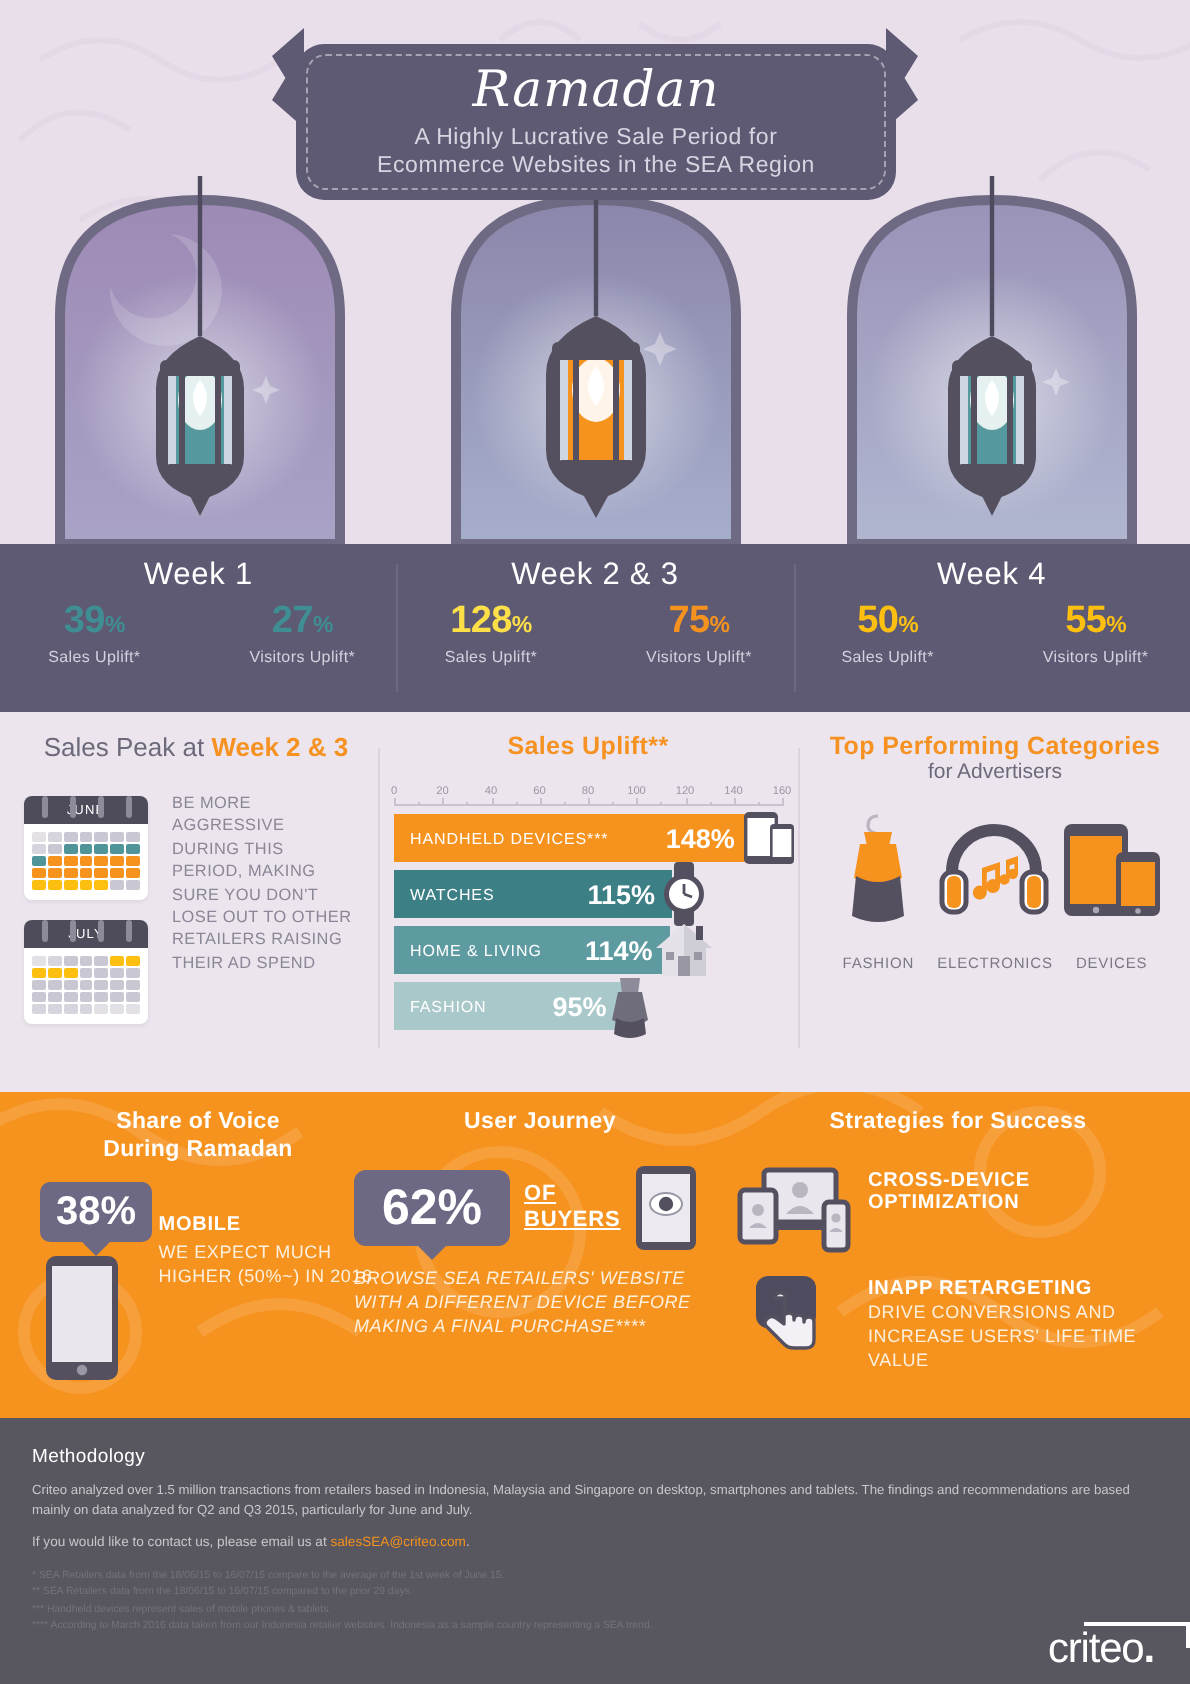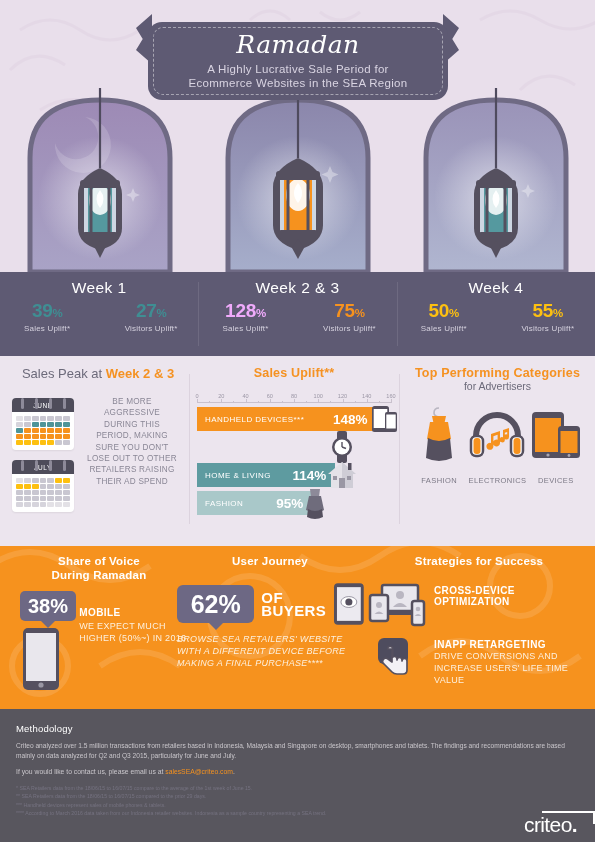--- a/index.html
+++ b/index.html
@@ -55,21 +55,21 @@
   .col-title-s{ text-align:center; font-size:10.5px; color:#6c6a7a; }
 
   
   .cal { width:62px; background:#fff; border-radius:4px; padding:0 0 5px; position:relative; box-shadow:0 1px 2px rgba(0,0,0,.07); }
   .cal-head{ height:14px; background:#4e4c5a; border-radius:4px 4px 0 0; color:#fff; font-size:6.5px;
              display:flex; align-items:center; justify-content:center; letter-spacing:.6px; margin-top:6px;}
   .rings{ position:absolute; top:0; left:0; width:62px; height:12px; }
   .ring{ position:absolute; top:0; width:3px; height:11px; background:#8d8a99; border-radius:2px;}
   .cal-grid{ display:grid; grid-template-columns:repeat(7,1fr); gap:1px; padding:4px 4px 0; }
   .cal-grid i{ display:block; height:5px; border-radius:1px; }
-  .cal-txt{ font-size:8.2px; color:#8a8796; line-height:11.4px; letter-spacing:.25px;text-align:center; }
+  .cal-txt{ font-size:8.2px; color:#8a8796; line-height:11.4px; letter-spacing:.25px; }
 
   
   .axis{ position:relative; height:20px; }
   .axis-line{ position:absolute; left:0; right:0; bottom:4px; height:1px; background:#c9c1cd;}
   .tick{ position:absolute; bottom:4px; width:1px; height:4px; background:#c9c1cd;}
   .tick.minor{ height:2px; }
   .tlabel{ position:absolute; bottom:8px; font-size:5.6px; color:#9c97a6; transform:translateX(-50%); }
   .bar-row{ position:relative; height:24px; margin-bottom:4px; }
   .bar{ position:absolute; left:0; top:0; height:24px; display:flex; align-items:center;
         justify-content:space-between; padding:0 9px 0 8px; }
@@ -236,21 +236,21 @@
         <div class="stat">
           <div class="stat-num" style="color:#3f8e93"><span>27</span><span class="pc">%</span></div>
           <div class="stat-lbl">Visitors Uplift*</div>
         </div>
       </div>
     </div>
     <div class="week">
       <div class="week-name">Week 2 &amp; 3</div>
       <div class="week-stats">
         <div class="stat">
-          <div class="stat-num" style="color:#f0abfc"><span>128</span><span class="pc">%</span></div>
+          <div class="stat-num" style="color:#fde047"><span>128</span><span class="pc">%</span></div>
           <div class="stat-lbl">Sales Uplift*</div>
         </div>
         <div class="stat">
           <div class="stat-num" style="color:#f6921e"><span>75</span><span class="pc">%</span></div>
           <div class="stat-lbl">Visitors Uplift*</div>
         </div>
       </div>
     </div>
     <div class="week">
       <div class="week-name">Week 4</div>
@@ -413,20 +413,24 @@
         </div>
         <svg class="bar-icon" style="left:175px;width:26px;height:32px" viewBox="0 0 26 32">
           <rect x="0" y="3" width="17" height="26" rx="2.5" fill="#55505f"></rect>
             <rect x="1.7" y="6" width="13.6" height="19" fill="#fff"></rect>
           <rect x="13" y="9" width="12" height="20" rx="2" fill="#55505f"></rect>
             <rect x="14.3" y="11.5" width="9.4" height="14" fill="#fff"></rect>
         </svg>
       </div>
 
       <div class="bar-row">
+        <div class="bar" style="width:71.9%; background:#3c7f85">
+          <span class="bar-label">WATCHES</span>
+          <span class="bar-val">115%</span>
+        </div>
         <svg class="bar-icon" style="left:132px;width:26px;height:32px" viewBox="0 0 26 32">
           <rect x="8" y="0" width="10" height="10" rx="2" fill="#55505f"></rect>
             <rect x="8" y="22" width="10" height="10" rx="2" fill="#55505f"></rect>
           <circle cx="13" cy="16" r="10" fill="#55505f"></circle>
             <circle cx="13" cy="16" r="7.5" fill="#fff"></circle>
           <line x1="13" y1="16" x2="13" y2="11" stroke="#55505f" stroke-width="1.4"></line>
           <line x1="13" y1="16" x2="17" y2="17.5" stroke="#55505f" stroke-width="1.4"></line>
         </svg>
       </div>
 
@@ -529,21 +533,21 @@
           <div class="o-head">MOBILE</div>
           <div class="o-body" style="margin-top:2px">WE EXPECT MUCH HIGHER (50%~) IN 2016</div>
         </div>
       </div>
     </div>
 
     <div class="o-col" style="left:175px; width:190px;">
       <div class="o-title">User Journey</div>
       <div style="display:flex; align-items:center; gap:7px; margin-top:14px; padding-left:2px;">
         <div class="badge" style="width:78px;height:38px;font-size:25px;border-radius:6px;">62%</div>
-        <div style="color:#fff;font-size:15px;font-weight:bold;line-height:13px;letter-spacing:.4px;">
+        <div style="color:#fff;font-size:11px;font-weight:bold;line-height:13px;letter-spacing:.4px;text-decoration:underline;">
           <div>OF</div>
           <div>BUYERS</div>
         </div>
         <svg width="32" height="44" viewBox="0 0 32 44">
           <rect x="1" y="1" width="30" height="42" rx="4" fill="#55505f"></rect>
           <rect x="4" y="5" width="24" height="34" fill="#eceaf0"></rect>
           <ellipse cx="16" cy="20" rx="8" ry="5.5" fill="#fff" stroke="#9a97a4" stroke-width="1"></ellipse>
           <circle cx="16" cy="20" r="3.6" fill="#55505f"></circle>
         </svg>
       </div>

